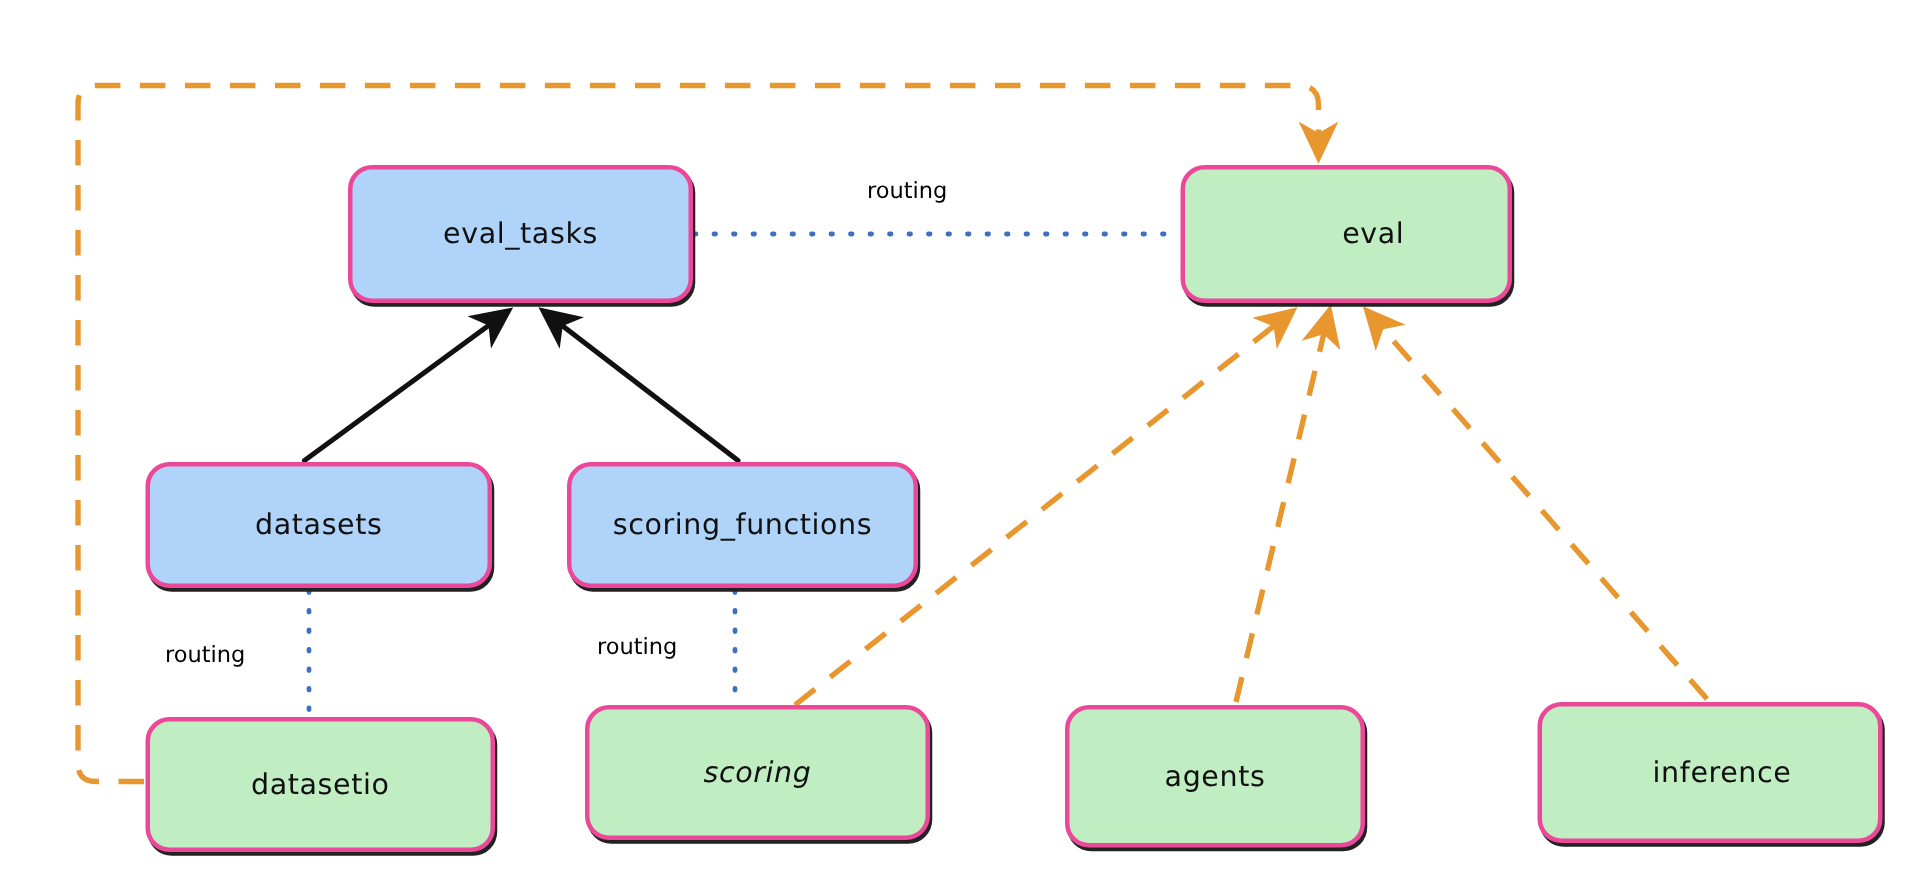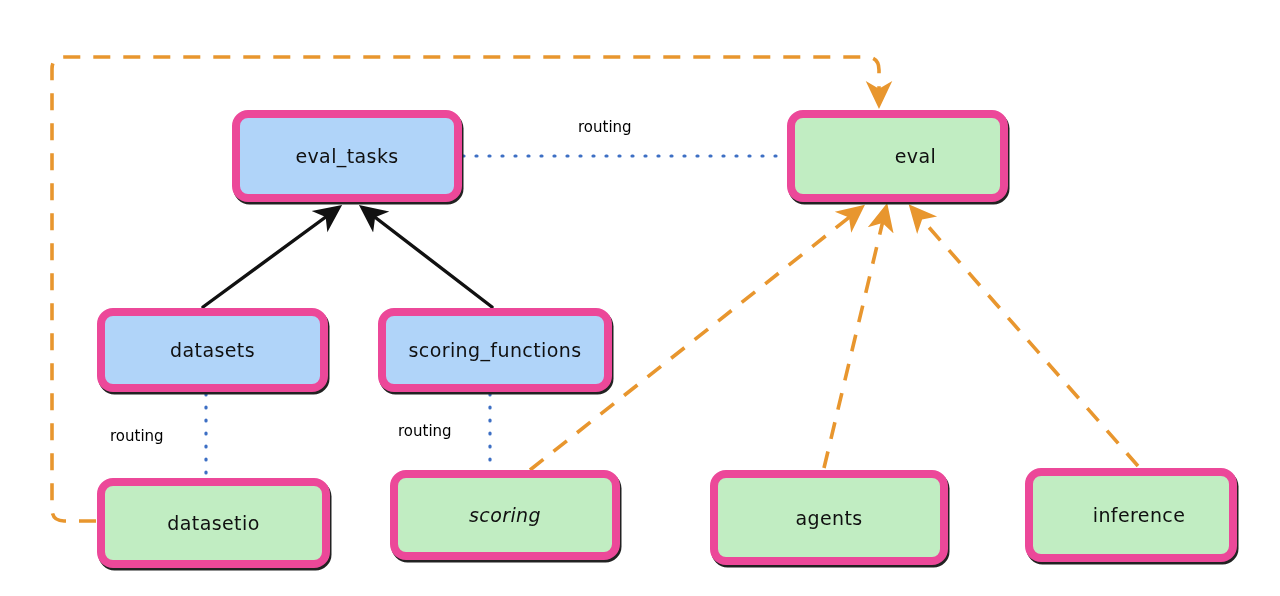--- a/index.html
+++ b/index.html
@@ -22,21 +22,21 @@
     width: 1280px;
     height: 596px;
     pointer-events: none;
   }
   .node {
     position: absolute;
     box-sizing: border-box;
     display: flex;
     align-items: center;
     justify-content: center;
-    border: 8px solid #ec4899;
+    border: 3px solid #ec4899;
     border-radius: 16px;
     box-shadow: 1.5px 2.5px 0 0 #222222;
   }
   .node.blue  { background: #b0d4f9; }
   .node.green { background: #c1edc2; }
   .node-label {
     font-family: "DejaVu Sans", sans-serif;
     font-size: 19px;
     color: #101010;
     letter-spacing: 0.4px;
@@ -103,25 +103,25 @@
   </div>
 
   <div class="node blue" style="left:378px; top:308px; width:234px; height:84px;">
     <span class="node-label">scoring_functions</span>
   </div>
 
   <div class="node green" style="left:390px; top:470px; width:230px; height:90px;font-style:italic;">
     <span class="node-label">scoring</span>
   </div>
 
-  <div class="node green" style="left:710px; top:470px; width:238px; height:95px;">
+  <div class="node green" style="left:710px; top:470px; width:200px; height:95px;">
     <span class="node-label">agents</span>
   </div>
 
-  <div class="node green" style="left:1025px; top:468px; width:212px; height:94px;padding-left:16px;">
+  <div class="node green" style="left:1025px; top:468px; width:230px; height:94px;padding-left:16px;">
     <span class="node-label">inference</span>
   </div>
 
   <div class="edge-label" style="left:578px; top:118px;">routing</div>
 
   <div class="edge-label" style="left:110px; top:427px;">routing</div>
 
   <div class="edge-label" style="left:398px; top:422px;">routing</div>
 
 </div>

